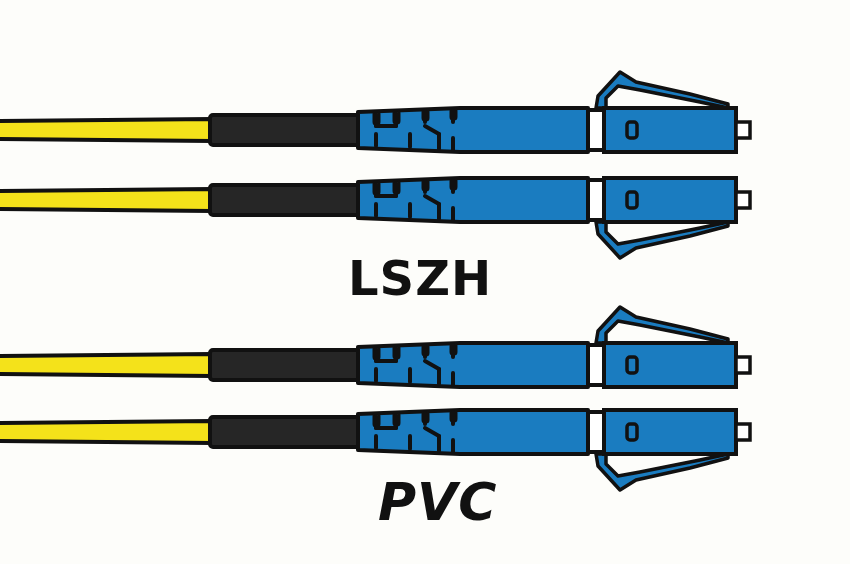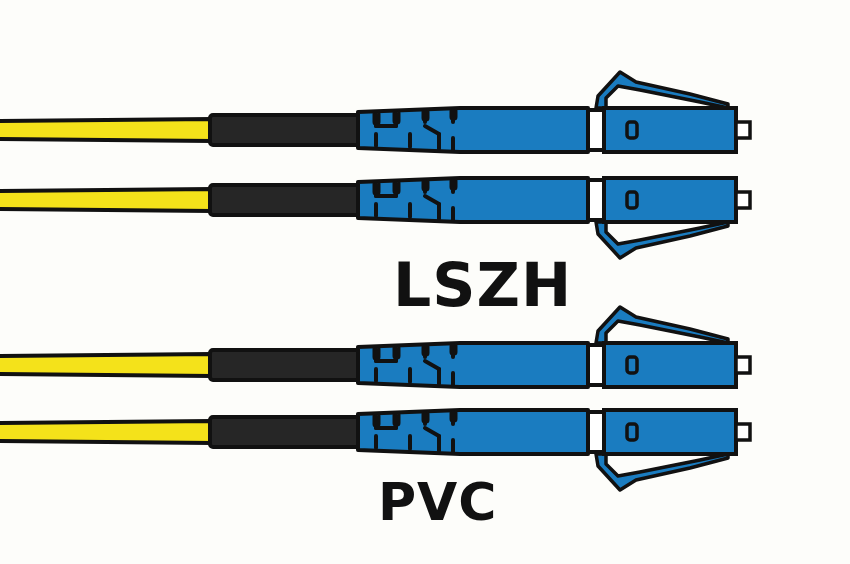--- a/index.html
+++ b/index.html
@@ -1,20 +1,20 @@
 <!DOCTYPE html>
 <html><head>
 <meta charset="utf-8">
 <style>
   html, body { margin: 0; padding: 0; }
   body { width: 850px; height: 564px; background: #fdfdfa; overflow: hidden; position: relative; font-family: "DejaVu Sans", sans-serif; }
   #stage { position: absolute; left: 0; top: 0; width: 850px; height: 564px; }
   .label { position: absolute; font-family: "DejaVu Sans", sans-serif; font-weight: bold; color: #111; letter-spacing: 1px; }
-  #label-lszh { left: 348px; top: 250px; font-size: 60px; margin-left: 45px; }
-  #label-pvc { left: 378px; top: 472px; font-size: 52px; }
+  #label-lszh { left: 348px; top: 250px; font-size: 48px; }
+  #label-pvc { left: 378px; top: 472px; font-size: 52px; font-style: italic; }
 </style>
 </head>
 <body>
 
 <svg id="stage" viewBox="0 0 850 564" xmlns="http://www.w3.org/2000/svg">
   <defs>
 
     <g id="cable-body">
 
       <path d="M -5 -9 L 212 -11 L 212 11 L -5 9 Z" fill="#f4e21a" stroke="#111" stroke-width="4" stroke-linejoin="round"></path>

